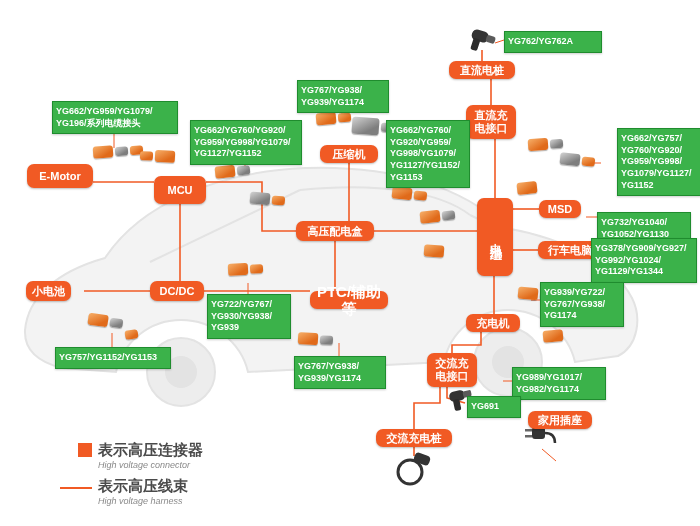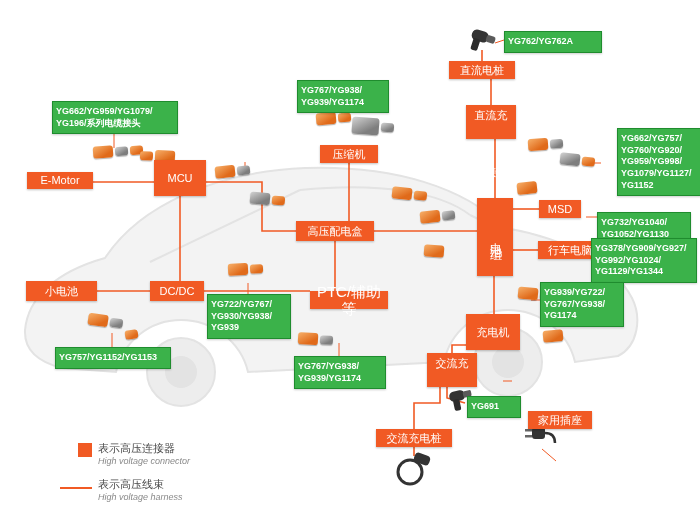--- a/index.html
+++ b/index.html
@@ -5,30 +5,30 @@
   html,body{margin:0;padding:0;background:#fff;font-family:"Liberation Sans","DejaVu Sans",sans-serif;}
   .stage{position:relative;width:700px;height:526px;background:#fff;overflow:hidden;}
   svg.layer{position:absolute;left:0;top:0;z-index:1;}
   svg.car{z-index:0;}
   .cl{position:absolute;display:flex;gap:2px;align-items:center;z-index:2;}
   .chip{width:20px;height:12px;border-radius:3px;}
   .chip.o{background:linear-gradient(150deg,#f7b06a,#e06a1a 70%);box-shadow:0 1px 1px rgba(0,0,0,.3);}
   .chip.g{background:linear-gradient(150deg,#d4d4d4,#7e7e7e 70%);box-shadow:0 1px 1px rgba(0,0,0,.3);}
   .chip.sm{width:13px;height:9px;}
   .chip.lg{width:27px;height:17px;}
-  .o-box{position:absolute;z-index:3;background:#f15a24;color:#fff;font-weight:normal;font-size:11px;
+  .o-box{position:absolute;z-index:3;background:#f15a24;color:#fff;font-weight:bold;font-size:11px;
          display:flex;align-items:center;justify-content:center;text-align:center;line-height:1.15;
-         box-shadow:0 1px 2px rgba(0,0,0,.25);}
-  .o-box .two{display:block;margin-top:44px;}
+         box-shadow:0 1px 2px rgba(0,0,0,.25);border-radius:7px;}
+  .o-box .two{display:block;}
   .g-box{position:absolute;z-index:3;background:#3bb24a;border:1px solid #1f8c2e;color:#fff;font-weight:bold;
          font-size:9px;text-align:left;padding:4px 3px;line-height:1.3;box-shadow:0 1px 2px rgba(0,0,0,.2);}
   .vert{writing-mode:vertical-rl;text-orientation:upright;letter-spacing:3px;font-size:12px;}
   .icon-abs{position:absolute;z-index:2;}
   .legend{position:absolute;z-index:3;}
-  .legend .zh{font-size:11px;font-weight:normal;color:#4a4a4a;}
+  .legend .zh{font-size:15px;font-weight:bold;color:#4a4a4a;}
   .legend .en{font-size:9px;color:#8a8a8a;font-style:italic;}
   .legend-square{position:absolute;z-index:3;width:14px;height:14px;background:#f15a24;}
   .legend-line{position:absolute;z-index:3;width:32px;height:0;border-top:2px solid #f15a24;}
 </style>
 </head>
 <body>
 
 <div class="stage">
 
   <svg class="layer car" width="700" height="526">
@@ -169,51 +169,51 @@
     <circle cx="18" cy="22" r="12" fill="none" stroke="#333" stroke-width="3"></circle>
     <rect x="22" y="4" width="16" height="10" rx="4" fill="#333" transform="rotate(20 30 9)"></rect>
   </svg>
   <svg class="icon-abs" style="left:522px;top:422px" width="36" height="24" viewBox="0 0 36 24">
     <rect x="10" y="5" width="13" height="12" rx="3" fill="#333"></rect>
     <rect x="3" y="7" width="7" height="2.5" fill="#666"></rect>
       <rect x="3" y="13" width="7" height="2.5" fill="#666"></rect>
     <path d="M23 11 q10 0 10 10" stroke="#333" stroke-width="2.5" fill="none"></path>
   </svg>
 
-  <div class="o-box" style="left:27px;top:172px;width:66px;height:17px">
+  <div class="o-box" style="left:27px;top:164px;width:66px;height:24px">
       <span>E-Motor</span>
     </div>
-  <div class="o-box" style="left:154px;top:160px;width:52px;height:36px">
+  <div class="o-box" style="left:154px;top:176px;width:52px;height:28px">
       <span>MCU</span>
     </div>
   <div class="o-box" style="left:320px;top:145px;width:58px;height:18px">
       <span>压缩机</span>
     </div>
   <div class="o-box" style="left:296px;top:221px;width:78px;height:20px">
       <span>高压配电盒</span>
     </div>
   <div class="o-box" style="left:310px;top:291px;width:78px;height:18px;font-size:15px">
       <span>PTC/辅助等</span>
     </div>
   <div class="o-box" style="left:150px;top:281px;width:54px;height:20px">
       <span>DC/DC</span>
     </div>
-  <div class="o-box" style="left:26px;top:281px;width:71px;height:20px">
+  <div class="o-box" style="left:26px;top:281px;width:45px;height:20px">
       <span>小电池</span>
     </div>
   <div class="o-box" style="left:477px;top:198px;width:36px;height:78px">
       <span class="vert">电池组</span>
     </div>
   <div class="o-box" style="left:539px;top:200px;width:42px;height:18px">
       <span>MSD</span>
     </div>
   <div class="o-box" style="left:538px;top:241px;width:64px;height:18px">
       <span>行车电脑</span>
     </div>
-  <div class="o-box" style="left:466px;top:314px;width:54px;height:36px">
+  <div class="o-box" style="left:466px;top:314px;width:54px;height:18px">
       <span>充电机</span>
     </div>
   <div class="o-box" style="left:449px;top:61px;width:66px;height:18px">
       <span>直流电桩</span>
     </div>
   <div class="o-box" style="left:466px;top:105px;width:50px;height:34px">
     <span>
         <span class="two">直流充</span>
         <span class="two">电接口</span>
       </span>
@@ -234,20 +234,32 @@
   <div class="g-box" style="left:504px;top:31px;width:90px">
     <div>YG762/YG762A</div>
   </div>
   <div class="g-box" style="left:297px;top:80px;width:84px">
     <div>YG767/YG938/</div>
     <div>YG939/YG1174</div>
   </div>
   <div class="g-box" style="left:52px;top:101px;width:118px">
     <div>YG662/YG959/YG1079/</div>
     <div>YG196/系列电缆接头</div>
+  </div>
+  <div class="g-box" style="left:190px;top:120px;width:104px">
+    <div>YG662/YG760/YG920/</div>
+    <div>YG959/YG998/YG1079/</div>
+    <div>YG1127/YG1152</div>
+  </div>
+  <div class="g-box" style="left:386px;top:120px;width:76px">
+    <div>YG662/YG760/</div>
+    <div>YG920/YG959/</div>
+    <div>YG998/YG1079/</div>
+    <div>YG1127/YG1152/</div>
+    <div>YG1153</div>
   </div>
   <div class="g-box" style="left:617px;top:128px;width:80px">
     <div>YG662/YG757/</div>
     <div>YG760/YG920/</div>
     <div>YG959/YG998/</div>
     <div>YG1079/YG1127/</div>
     <div>YG1152</div>
   </div>
   <div class="g-box" style="left:597px;top:212px;width:86px">
     <div>YG732/YG1040/</div>
@@ -256,20 +268,24 @@
   <div class="g-box" style="left:591px;top:238px;width:98px">
     <div>YG378/YG909/YG927/</div>
     <div>YG992/YG1024/</div>
     <div>YG1129/YG1344</div>
   </div>
   <div class="g-box" style="left:540px;top:282px;width:76px">
     <div>YG939/YG722/</div>
     <div>YG767/YG938/</div>
     <div>YG1174</div>
   </div>
+  <div class="g-box" style="left:512px;top:367px;width:86px">
+    <div>YG989/YG1017/</div>
+    <div>YG982/YG1174</div>
+  </div>
   <div class="g-box" style="left:467px;top:396px;width:46px">
     <div>YG691</div>
   </div>
   <div class="g-box" style="left:207px;top:294px;width:76px">
     <div>YG722/YG767/</div>
     <div>YG930/YG938/</div>
     <div>YG939</div>
   </div>
   <div class="g-box" style="left:55px;top:347px;width:108px">
     <div>YG757/YG1152/YG1153</div>

